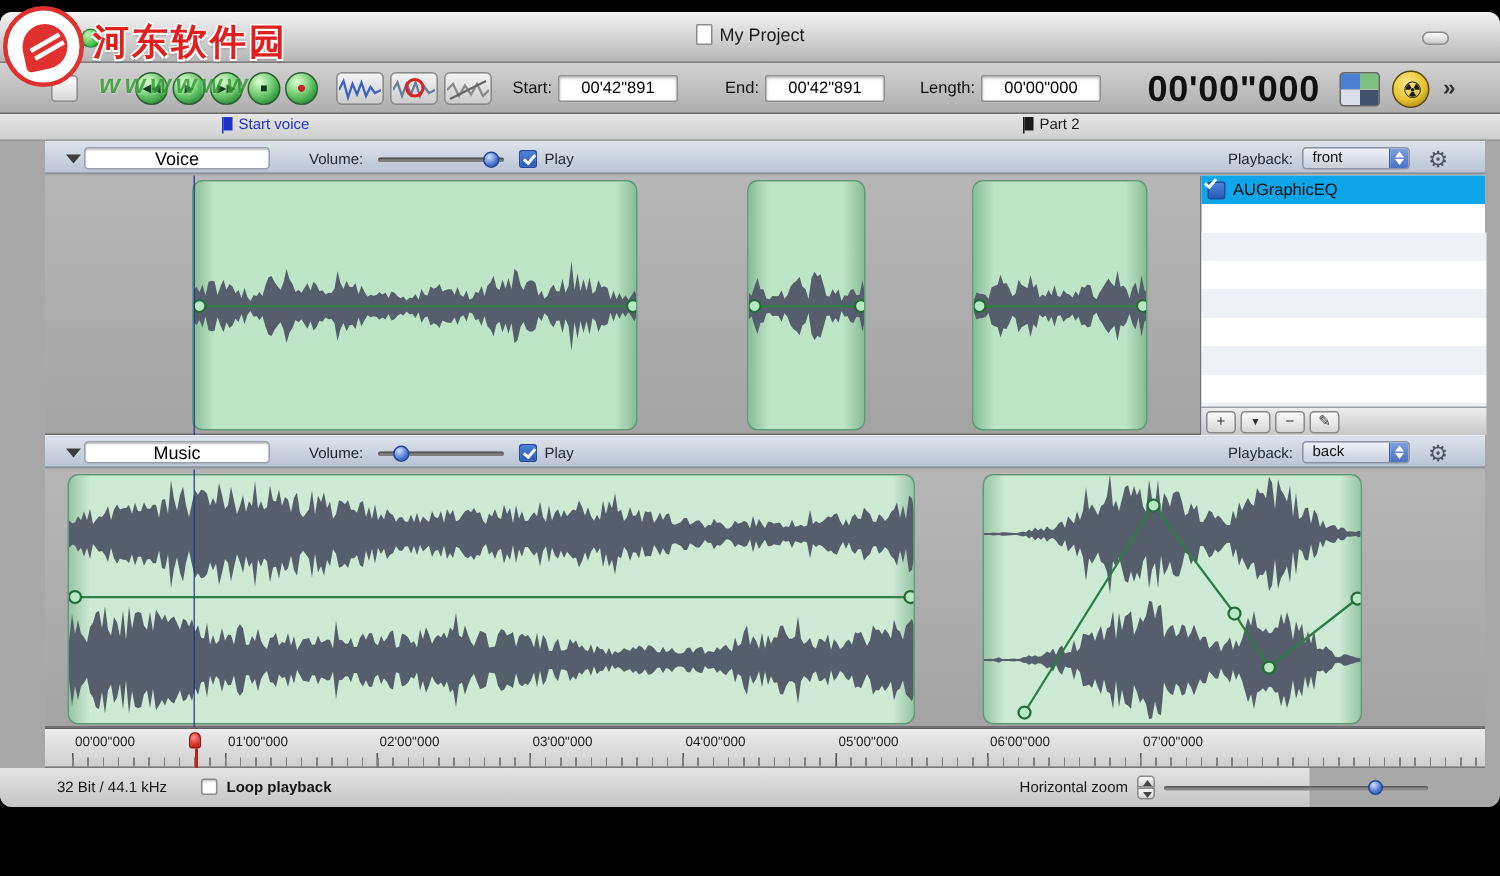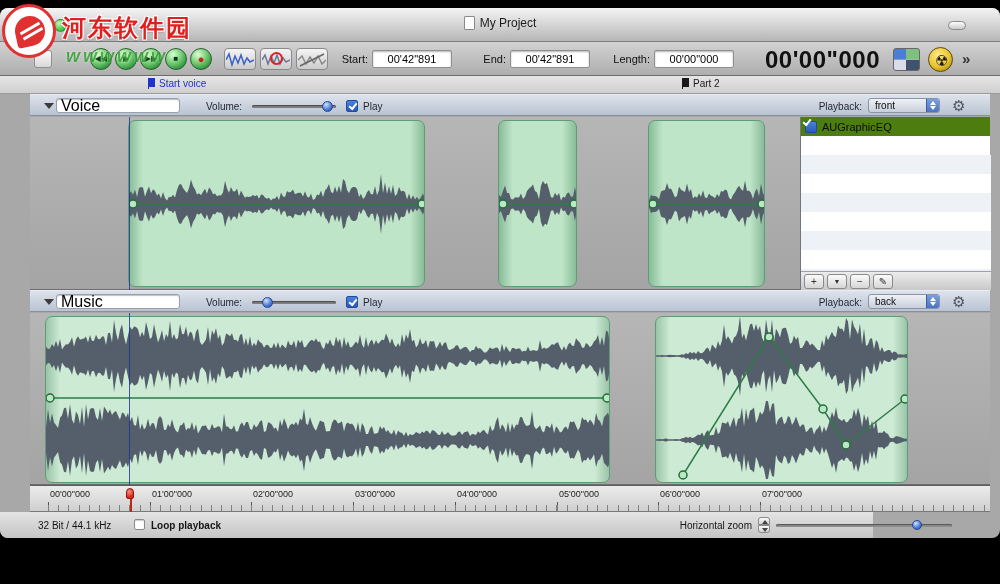--- a/index.html
+++ b/index.html
@@ -57,21 +57,21 @@
     border-right:0;width:6px;height:5px;background:currentColor;}
   .m-start{left:112px;color:#1e32cc;}
   .m-part2{left:646px;color:#1a1a1a;}
 
   
   .thead{position:absolute;left:30px;width:960px;height:22px;
     background:linear-gradient(#dde3ec,#b9c3d2);border-bottom:1px solid #87909f;border-top:1px solid #e9edf3;}
   .thead.t1{top:86px;} .thead.t2{top:282px;}
   .disclosure{position:absolute;left:14px;top:8px;width:0;height:0;border-left:5px solid transparent;border-right:5px solid transparent;border-top:6px solid #3c3c3c;}
   .tname{position:absolute;left:26px;top:3px;width:124px;height:15px;border:1px solid #98a0ac;border-radius:3px;
-    background:#fff;font-size:16px;padding:0 4px;box-shadow:inset 0 1px 1px rgba(0,0,0,.25);}
+    background:#fff;font-size:12px;padding:0 4px;box-shadow:inset 0 1px 1px rgba(0,0,0,.25);text-align:center;}
   .small-label{position:absolute;top:6px;font-size:10px;color:#1e2430;}
   .vol-label{left:176px;}
   .groove{position:absolute;left:222px;top:10px;width:84px;height:3px;background:#7e7e7e;border-radius:2px;box-shadow:inset 0 1px 1px rgba(0,0,0,.4);}
   .sthumb{position:absolute;top:-4px;width:11px;height:11px;border-radius:50%;border:1px solid #24479a;
     background:radial-gradient(circle at 35% 28%,#d3e2ff,#4a78d0 60%,#2a4f9e);}
   .chk{position:absolute;width:12px;height:12px;border-radius:2px;border:1px solid #1f4a9e;
     background:linear-gradient(#4a82d8,#2b5bb8);}
   .chk::after{content:"";position:absolute;left:2px;top:2px;width:6px;height:3px;border-left:2px solid #fff;border-bottom:2px solid #fff;transform:rotate(-50deg);}
   .play-chk{left:316px;top:5px;}
   .play-label{left:333px;}
@@ -95,21 +95,21 @@
   .region.music{background:
      linear-gradient(90deg,rgba(55,125,82,.35),rgba(255,255,255,0) 14px,rgba(255,255,255,0) calc(100% - 14px),rgba(55,125,82,.35)),
      #cdead4;}
   .region svg{position:absolute;left:0;top:0;}
   .vr1{left:98px;width:297px;} .vr2{left:468px;width:79px;} .vr3{left:618px;width:117px;}
   .mr1{left:15px;width:565px;} .mr2{left:625px;width:253px;}
 
   
   .fxpanel{position:absolute;left:770px;top:0;width:190px;height:173px;background:#fff;border-left:1px solid #6e7683;}
   .fxrow{height:19px;display:flex;align-items:center;gap:5px;padding-left:4px;font-size:11px;color:#0c0c0c;}
-  .fxrow.sel{background:#4d7c0f;}
+  .fxrow.sel{background:#0ea5e9;}
   .fxrow .chk{position:static;flex:0 0 12px;}
   .fxstripes{position:absolute;left:0;top:38px;width:190px;height:116px;
     background:repeating-linear-gradient(180deg,#eef2f7 0 19px,#ffffff 19px 38px);}
   .fxbar{position:absolute;left:0;bottom:0;width:190px;height:19px;border-top:1px solid #98a0aa;
     background:linear-gradient(#ececec,#c8c8c8);display:flex;align-items:center;}
   .fxbtn{width:20px;height:15px;margin-left:3px;border:1px solid #8a8a8a;border-radius:3px;
     background:linear-gradient(#fbfbfb,#d6d6d6);font-size:10px;line-height:13px;text-align:center;color:#333;padding:0;}
 
   
   .playhead{position:absolute;width:1px;background:#1b2f96;opacity:.8;z-index:5;}

